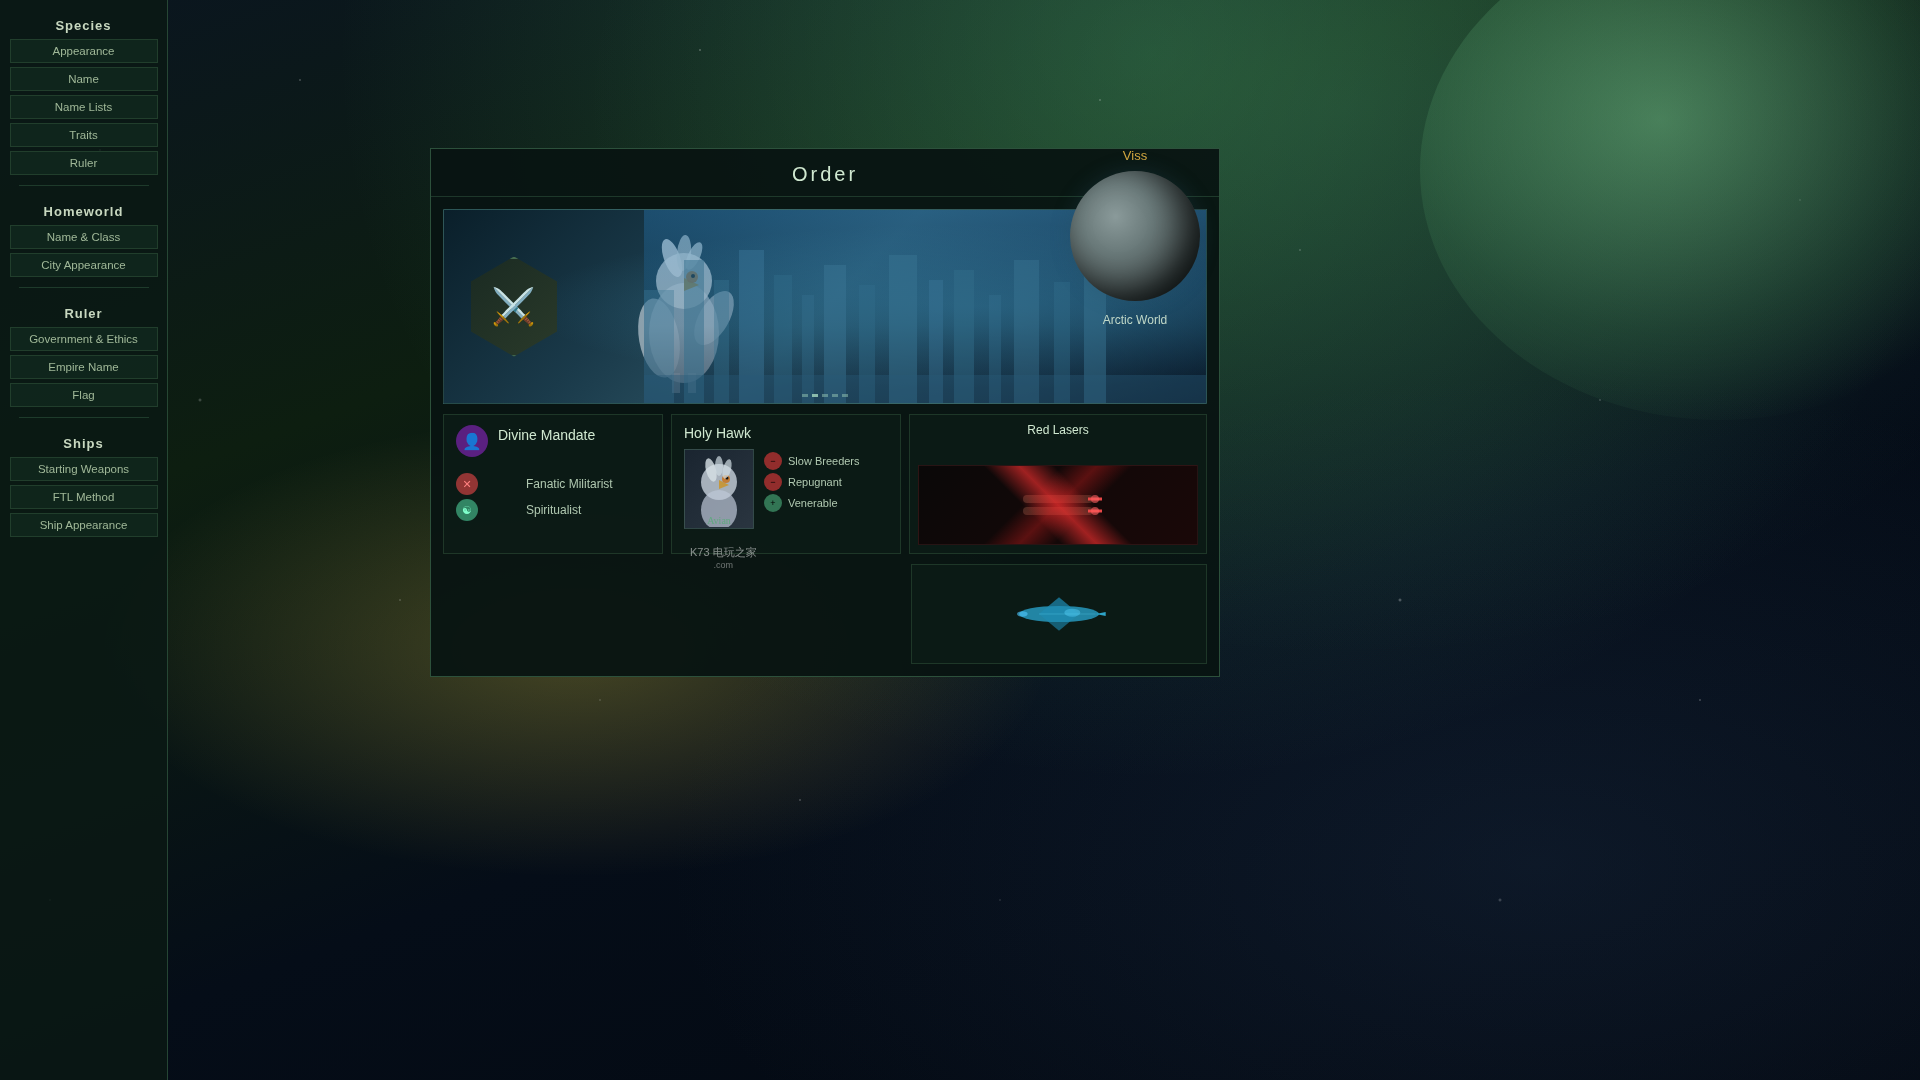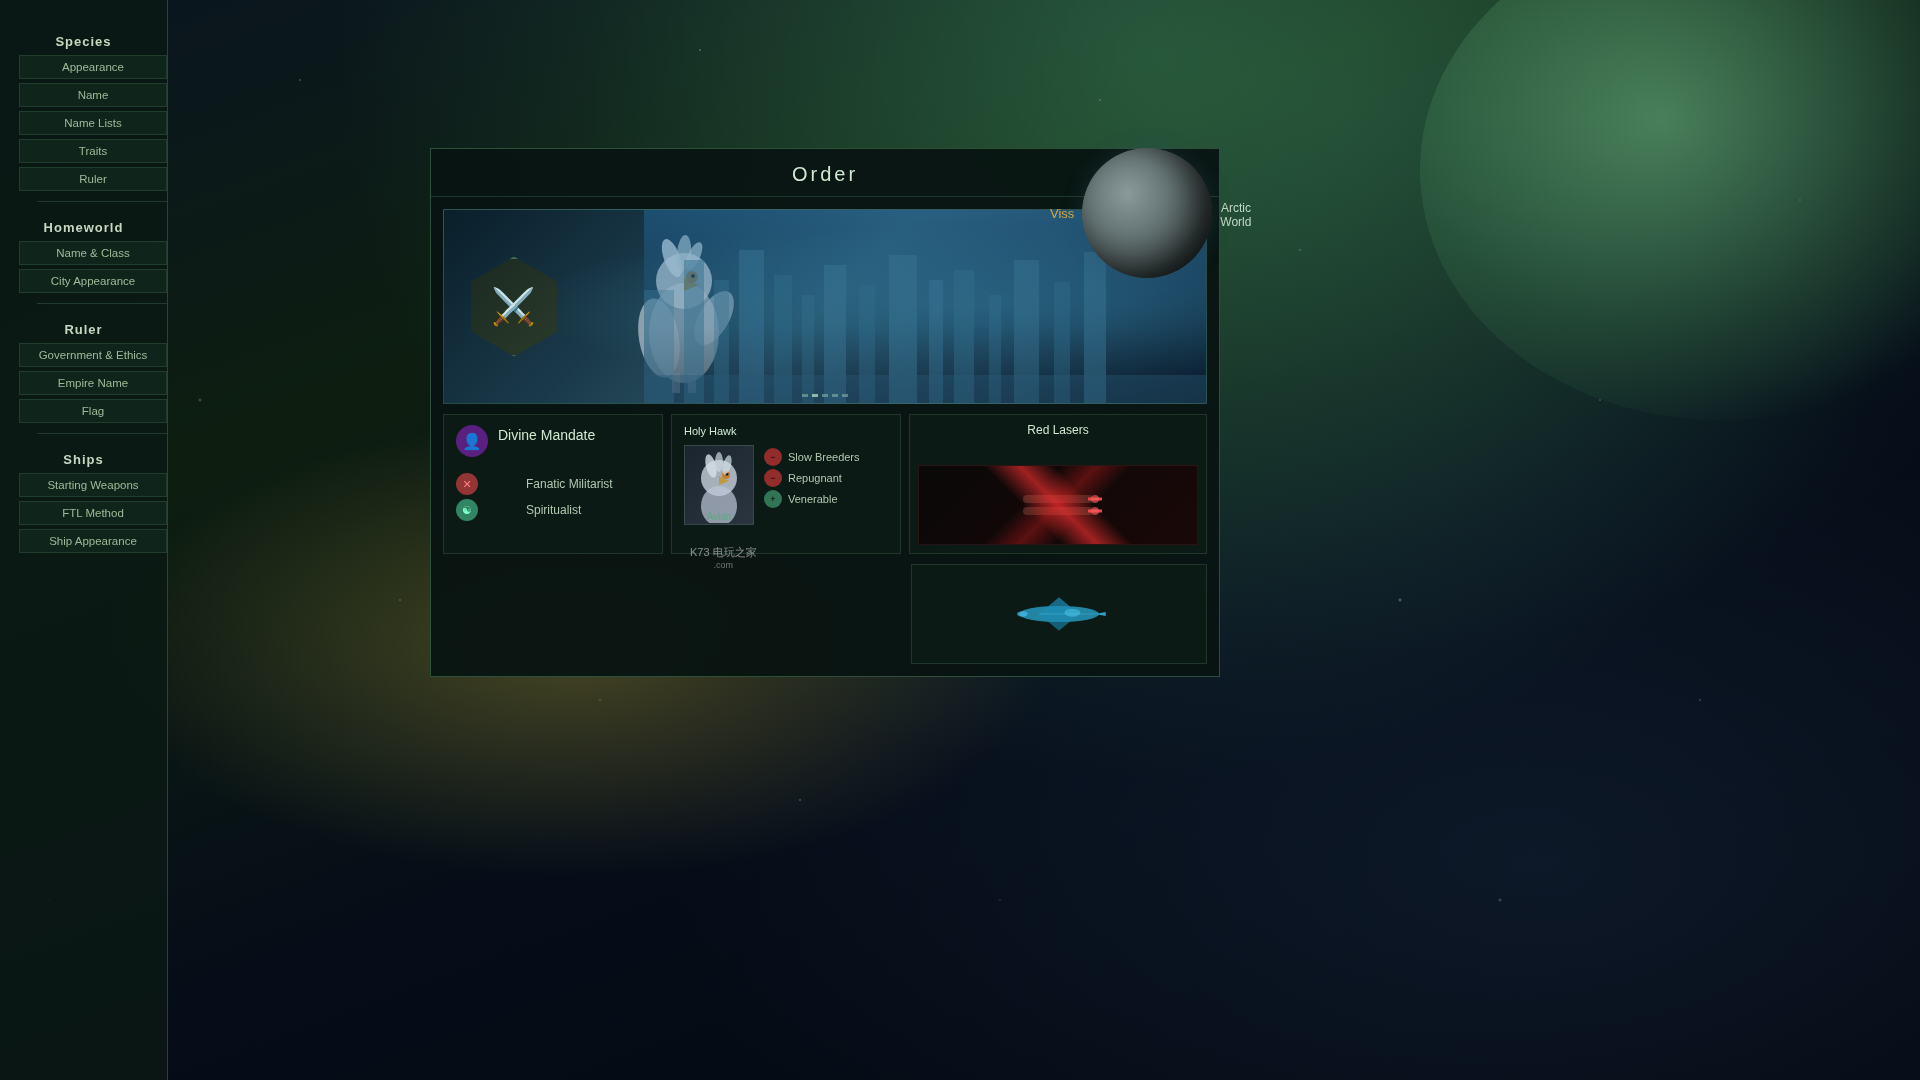--- a/index.html
+++ b/index.html
@@ -67,22 +67,22 @@
     .sidebar {
       position: absolute;
       left: 0;
       top: 0;
       width: 168px;
       height: 1080px;
       background: rgba(10,25,20,0.85);
       border-right: 1px solid rgba(80,140,100,0.4);
       display: flex;
       flex-direction: column;
-      align-items: flex-end;
-      padding-top: 24px;
+      align-items: center;
+      padding-top: 8px;
     }
 
     .sidebar-section-title {
       color: #c8d8c0;
       font-size: 13px;
       font-weight: bold;
       text-align: center;
       padding: 10px 0 4px;
       width: 100%;
       letter-spacing: 1px;
@@ -290,38 +290,39 @@
 
     
     .card-species {
       flex: 0 0 230px;
       background: rgba(12,28,22,0.8);
       border: 1px solid rgba(60,100,70,0.4);
       padding: 10px 12px;
     }
     .species-header {
       color: #d0e8d0;
-      font-size: 11px;
+      font-size: 14px;
       margin-bottom: 8px;
     }
     .species-content {
       display: flex;
       gap: 10px;
     }
     .species-portrait {
       width: 70px;
       height: 80px;
       background: linear-gradient(135deg, #1a2530, #2a3540);
       border: 1px solid rgba(80,120,100,0.4);
       flex-shrink: 0;
       position: relative;
       overflow: hidden;
       display: flex;
       align-items: center;
       justify-content: center;
+      font-family: Liberation Serif, serif;
     }
     .species-type {
       color: #60a880;
       font-size: 10px;
       text-align: center;
       position: absolute;
       bottom: 2px;
       left: 0;
       right: 0;
     }
@@ -413,21 +414,21 @@
       min-height: 100px;
     }
 
     
     .right-panel {
       position: absolute;
       left: 1050px;
       top: 148px;
       width: 170px;
       display: flex;
-      flex-direction: row;
+      flex-direction: column;
       align-items: center;
       gap: 8px;
     }
     .homeworld-label {
       color: #d4a840;
       font-size: 13px;
       text-align: center;
     }
     .planet-container {
       width: 130px;

